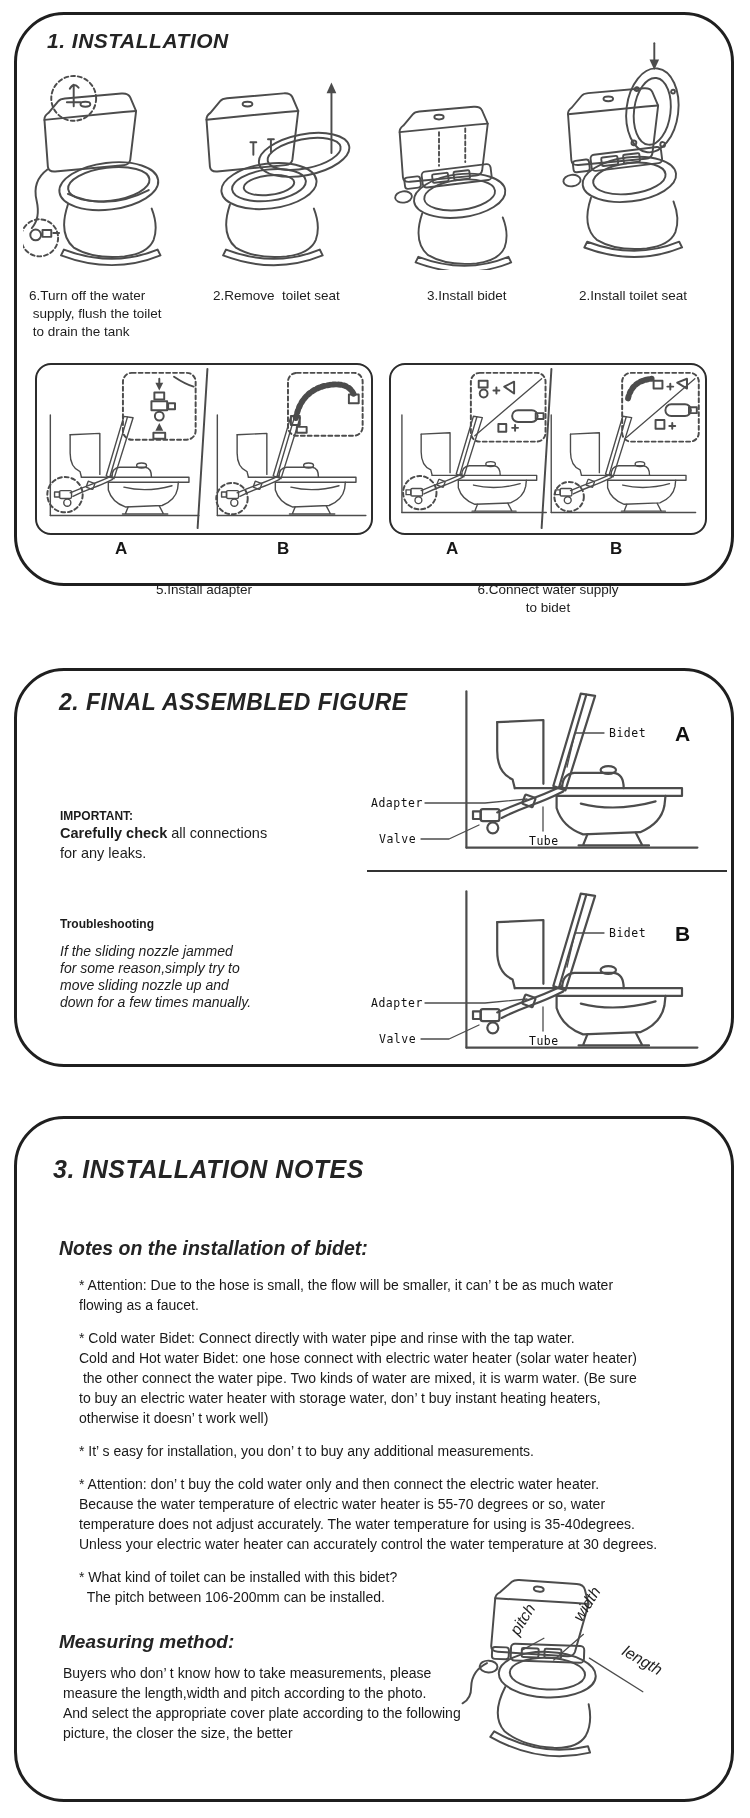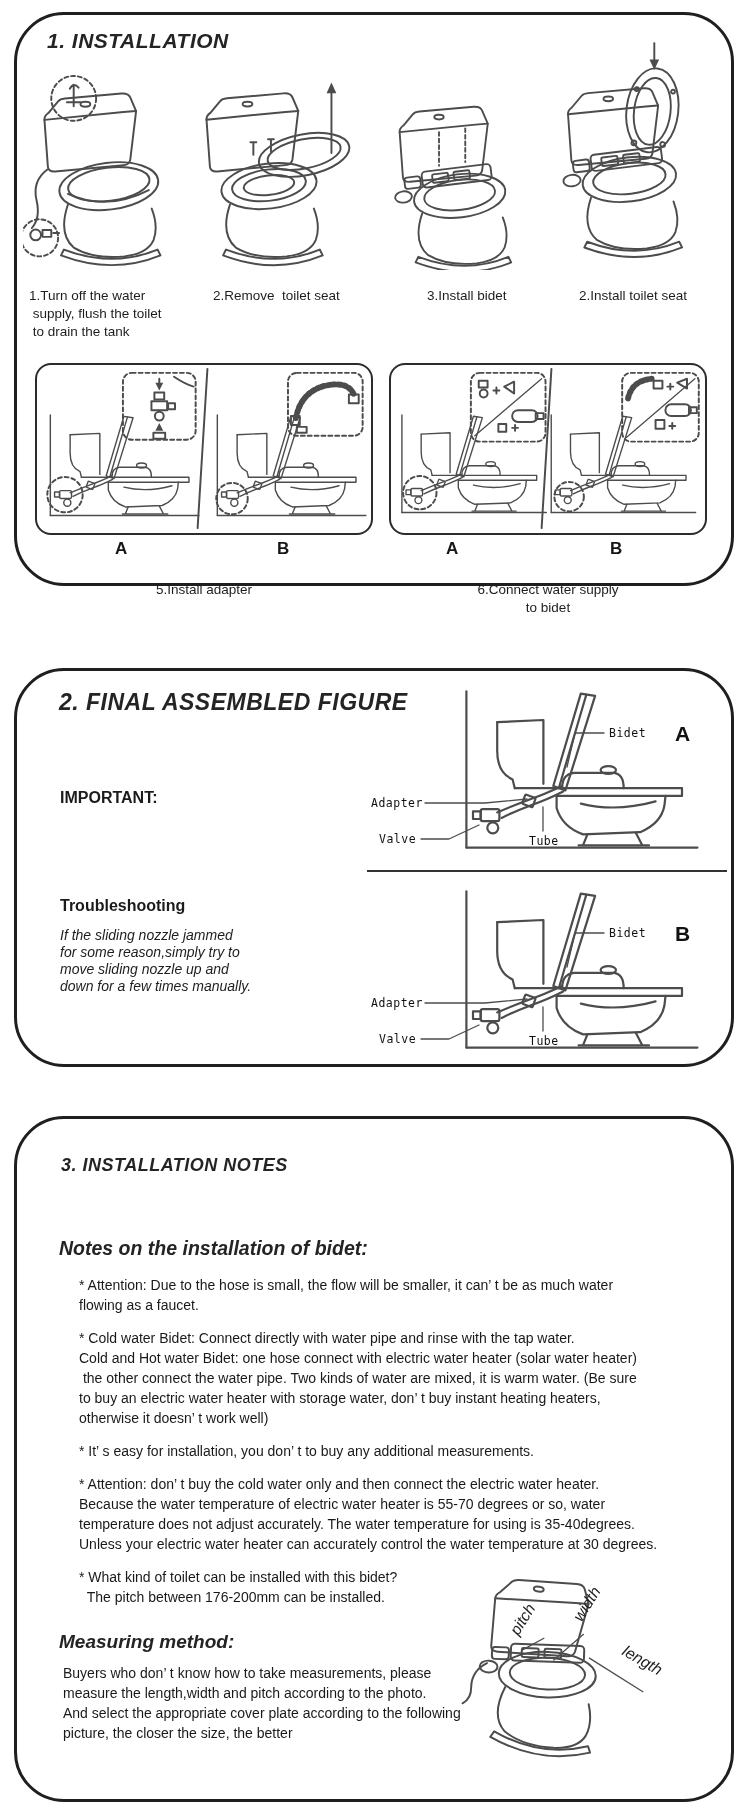--- a/index.html
+++ b/index.html
@@ -26,21 +26,21 @@
   .ab { font-weight:bold; font-size:17px; color:#161616; }
   .panel { position:absolute; border:2.5px solid #2c2c2c; border-radius:16px; overflow:hidden; background:#fff; }
   svg { display:block; }
   .ink  { stroke:#4c4c4c; fill:none; stroke-width:2; stroke-linecap:round; stroke-linejoin:round; }
   .thin { stroke-width:1.3; }
   .ink-fill { fill:#4c4c4c; stroke:none; }
   .dash { stroke-dasharray:4 3; }
   .figlabel { font-family:"DejaVu Sans Mono","Liberation Mono",monospace; font-size:11.5px; letter-spacing:.5px; fill:#111; }
   .figletter { font-family:"Liberation Sans",sans-serif; font-weight:bold; font-size:21px; fill:#111; }
   .mlabel { font-family:"Liberation Sans",sans-serif; font-style:italic; font-size:16px; fill:#222; }
-  .h-bold { font-weight:bold; font-size:16px; color:#1b1b1b; }
+  .h-bold { font-weight:bold; font-size:12px; color:#1b1b1b;margin-top:20px; }
   .body-txt { font-size:14.5px; line-height:1.38; white-space:pre-wrap; }
   .body-txt b { font-weight:bold; }
   .ts-body { font-style:italic; font-size:14px; line-height:17px; white-space:pre-wrap; }
   .sub-head { font-weight:bold; font-style:italic; font-size:19.5px; color:#242424; }
   .note { font-size:14px; line-height:20px; white-space:pre-wrap; margin-bottom:13px; color:#191919; }
   .divider { border-top:2px solid #333; }
 </style>
 </head>
 <body>
 
@@ -161,21 +161,21 @@
         <circle cx="93" cy="52" r="2"></circle>
           <circle cx="131" cy="50" r="2"></circle>
       </g>
       <g class="ink">
           <line x1="114" y1="2" x2="114" y2="20"></line>
         <path class="ink-fill" d="M114,30 l-5,-11 h10 z"></path>
         </g>
     </svg>
   </div>
 
-  <div class="abs caption" style="left:12px; top:272px; width:170px;">1.Turn off the water
+  <div class="abs caption" style="left:12px; top:272px; width:170px;">6.Turn off the water
  supply, flush the toilet
  to drain the tank</div>
   <div class="abs caption" style="left:196px; top:272px; width:170px;">2.Remove  toilet seat</div>
   <div class="abs caption" style="left:410px; top:272px; width:130px;">3.Install bidet</div>
   <div class="abs caption" style="left:562px; top:272px; width:150px;">2.Install toilet seat</div>
 
   <div class="panel" style="left:18px; top:348px; width:338px; height:172px;">
     <svg viewBox="0 0 336 170" width="333" height="167">
       <g transform="translate(2,48) scale(0.72)">
           <use href="#tside"></use>
@@ -256,20 +256,22 @@
   <div class="abs caption center" style="left:18px;  top:566px; width:338px;">5.Install adapter</div>
   <div class="abs caption center" style="left:372px; top:566px; width:318px;">6.Connect water supply
 to bidet</div>
 </div>
 
 <div class="box" id="box2">
   <div class="abs sec-title" style="left:42px; top:18px; font-size:23px;">2. FINAL ASSEMBLED FIGURE</div>
 
   <div class="abs" style="left:43px; top:118px; width:270px;">
     <div class="h-bold">IMPORTANT:</div>
+    <p class="body-txt"><b>Carefully check</b><span> all connections
+for any leaks.</span></p>
   </div>
 
   <div class="abs" style="left:43px; top:226px; width:270px;">
     <div class="h-bold">Troubleshooting</div>
     <p class="ts-body" style="margin-top:12px;">If the sliding nozzle jammed
 for some reason,simply try to
 move sliding nozzle up and
 down for a few times manually.</p>
   </div>
 
@@ -308,39 +310,39 @@
       </g>
       <text class="figlabel" x="246" y="64">Bidet</text>
       <text class="figlabel" x="8" y="134">Adapter</text>
       <text class="figlabel" x="16" y="170">Valve</text>
       <text class="figlabel" x="166" y="172">Tube</text>
     </svg>
   </div>
 </div>
 
 <div class="box" id="box3">
-  <div class="abs sec-title" style="left:44px; top:36px; font-size:18px;">3. INSTALLATION NOTES</div>
+  <div class="abs sec-title" style="left:36px; top:36px; font-size:25px;">3. INSTALLATION NOTES</div>
 
   <div class="abs sub-head" style="left:42px; top:118px;">Notes on the installation of bidet:</div>
 
   <div class="abs" style="left:46px; top:156px; width:650px;margin-left:16px;">
     <p class="note">* Attention: Due to the hose is small, the flow will be smaller, it can’ t be as much water
 flowing as a faucet.</p>
     <p class="note">* Cold water Bidet: Connect directly with water pipe and rinse with the tap water.
 Cold and Hot water Bidet: one hose connect with electric water heater (solar water heater)
  the other connect the water pipe. Two kinds of water are mixed, it is warm water. (Be sure
 to buy an electric water heater with storage water, don’ t buy instant heating heaters,
 otherwise it doesn’ t work well)</p>
     <p class="note">* It’ s easy for installation, you don’ t to buy any additional measurements.</p>
     <p class="note">* Attention: don’ t buy the cold water only and then connect the electric water heater.
 Because the water temperature of electric water heater is 55-70 degrees or so, water
 temperature does not adjust accurately. The water temperature for using is 35-40degrees.
 Unless your electric water heater can accurately control the water temperature at 30 degrees.</p>
     <p class="note">* What kind of toilet can be installed with this bidet?
-  The pitch between 176-200mm can be installed.</p>
+  The pitch between 106-200mm can be installed.</p>
   </div>
 
   <div class="abs sub-head" style="left:42px; top:512px; font-size:19px;">Measuring method:</div>
   <p class="abs note" style="left:46px; top:544px; width:400px;">Buyers who don’ t know how to take measurements, please
 measure the length,width and pitch according to the photo.
 And select the appropriate cover plate according to the following
 picture, the closer the size, the better</p>
 
   <div class="abs" style="left:418px; top:424px;">
     <svg viewBox="0 0 295 250" width="292" height="248">

